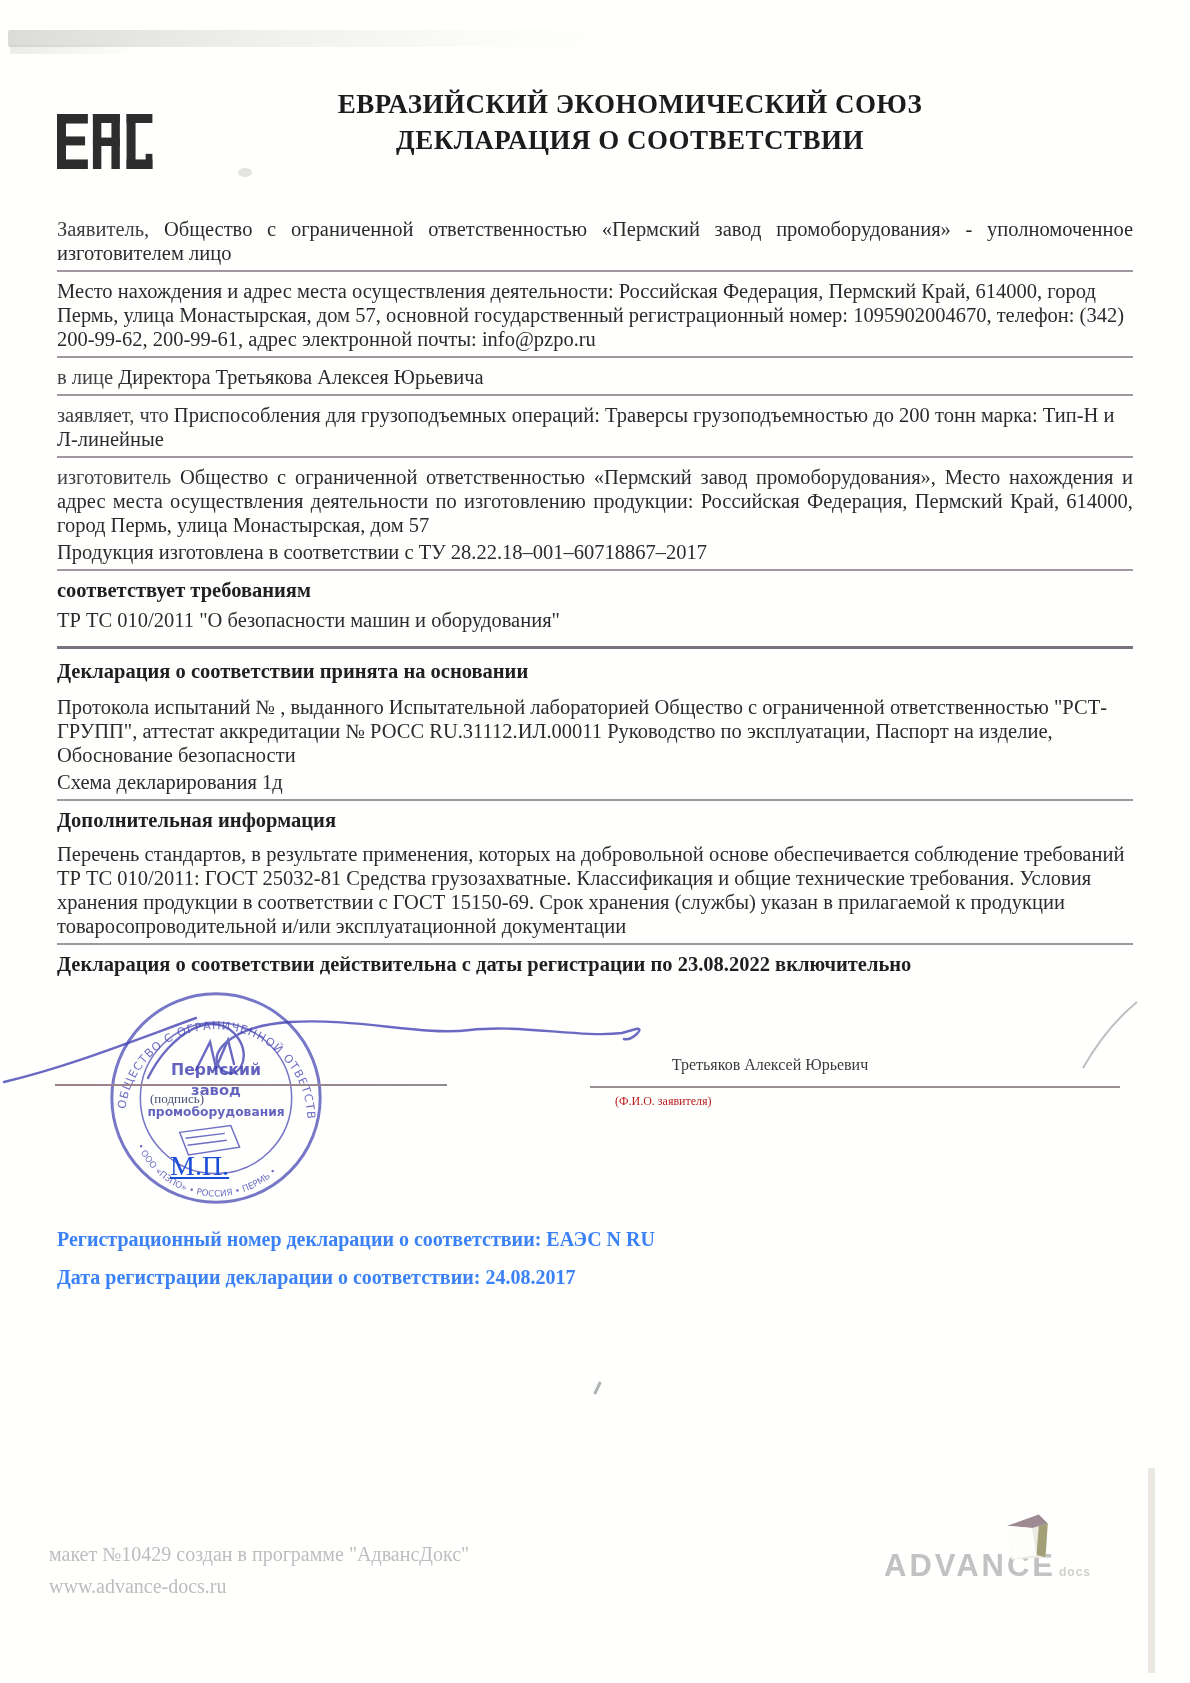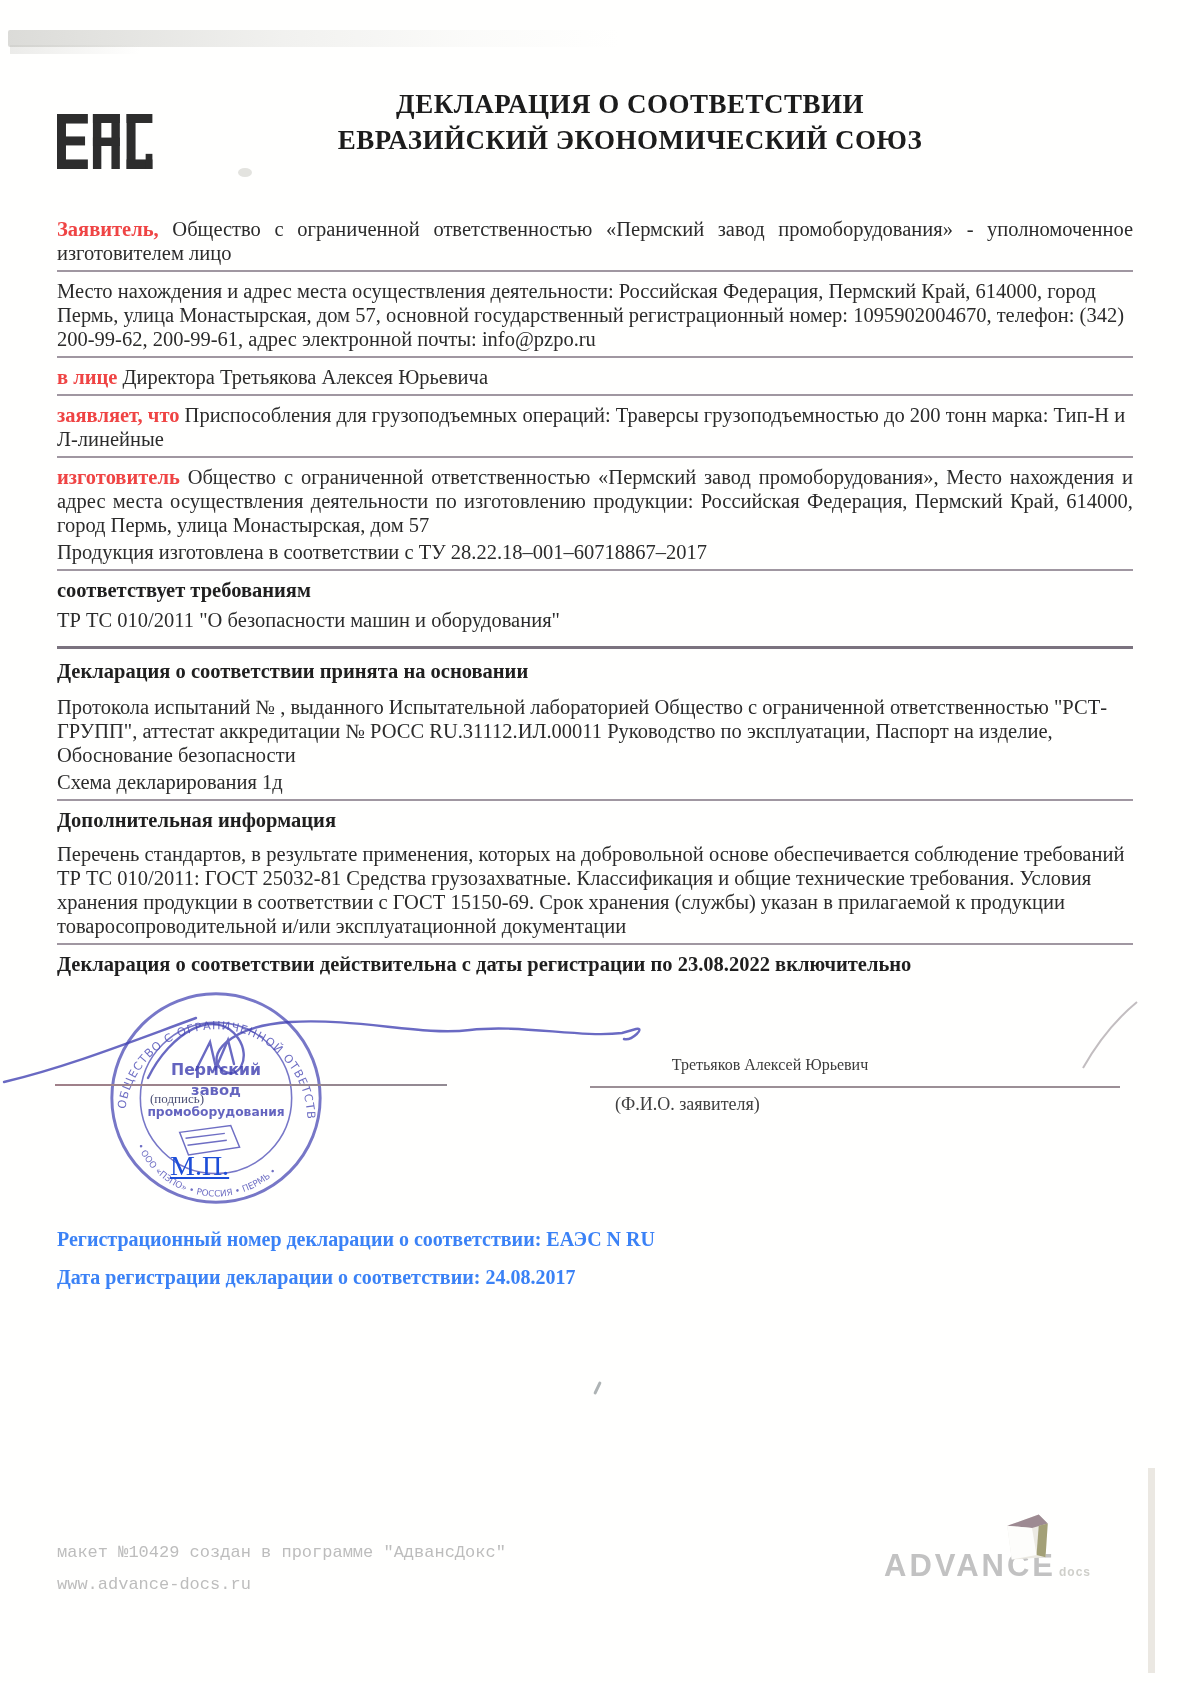--- a/index.html
+++ b/index.html
@@ -16,45 +16,45 @@
   .speck{position:absolute;left:238px;top:168px;width:14px;height:9px;background:#dcdcd7;border-radius:50%;opacity:.8;}
   .slash-mark{position:absolute;left:596px;top:1381px;width:3px;height:14px;background:#9aa0a3;opacity:.8;border-radius:2px;transform:rotate(25deg);}
   .right-strip{position:absolute;left:1148px;top:1468px;width:7px;height:205px;background:rgba(205,198,184,.4);}
   
   .eac-logo{position:absolute;left:57px;top:92px;width:101px;height:99px;}
   .doc-title{position:absolute;left:170px;top:86px;width:920px;text-align:center;
     font-weight:bold;font-size:27px;line-height:36px;letter-spacing:.5px;color:#1c1c1c;}
   
   .content{position:absolute;left:57px;top:214px;width:1076px;font-size:20.5px;line-height:24px;}
   .content p{margin:3px 0 0;}
-  .lead{font-weight:bold;color:#ef4444;}
+  .lead{font-weight:normal;color:#404040;}
   .h{font-weight:bold;color:#1f1f1f;margin-top:6px;}
   .justify{text-align:justify;}
   .mt6{margin-top:6px !important;}
   .mt10{margin-top:10px !important;}
   .mt12{margin-top:12px !important;}
   .hr{height:2px;background:#8f8591;opacity:.85;margin:5px 0 7px;}
   .hr.thick{height:3px;background:#746c78;opacity:.95;margin:14px 0 10px;}
   
   .stamp{position:absolute;left:103px;top:985px;width:226px;height:226px;}
   .sig-strokes{position:absolute;left:0;top:978px;width:680px;height:215px;}
   .pen-mark{position:absolute;left:1075px;top:998px;width:70px;height:72px;}
   .sig-rule{position:absolute;height:2px;background:#9b8f96;}
   .sig-rule.left{left:55px;top:1084px;width:392px;background:linear-gradient(to right,#a08089,#928a93);}
   .sig-rule.right{left:590px;top:1086px;width:530px;}
   .caption{position:absolute;font-size:13px;color:#4a4e74;}
   .caption.sign{left:150px;top:1091px;width:140px;}
-  .caption.fio{left:615px;top:1094px;width:250px;color:#404040;font-size:18px;}
+  .caption.fio{left:615px;top:1094px;width:250px;color:#b91c1c;font-size:12px;}
   .fio-name{position:absolute;left:620px;top:1056px;width:300px;text-align:center;font-size:16px;color:#3b3b3b;}
   .mp{position:absolute;left:170px;top:1150px;font-size:28px;color:#1d4ed8;text-decoration:underline;}
   
   .reg{position:absolute;left:57px;font-weight:bold;font-size:20px;color:#3b82f6;}
   
-  .footer-credit{position:absolute;left:57px;font-family:Liberation Mono, monospace;
-    font-size:17px;color:#bdbdbd;}
+  .footer-credit{position:absolute;left:49px;font-family:Liberation Serif, serif;
+    font-size:20px;color:#bdbdbd;}
   .adv-text{position:absolute;left:884px;top:1548px;font-family:"Liberation Sans","DejaVu Sans",sans-serif;
     font-size:31px;font-weight:700;color:#c2c2c2;letter-spacing:3px;}
   .adv-suffix{font-size:12px;letter-spacing:1px;color:#cfcfca;margin-left:3px;}
   .adv-icon{position:absolute;left:1005px;top:1512px;width:45px;height:50px;}
 </style>
 </head>
 <body>
 
 <div class="page">
 
@@ -73,22 +73,22 @@
       <rect x="64" y="1" width="48" height="16"></rect>
       <rect x="64" y="43" width="48" height="15"></rect>
       <rect x="124" y="1" width="16" height="98"></rect>
       <rect x="124" y="1" width="46" height="16"></rect>
       <rect x="124" y="82" width="46" height="17"></rect>
       <rect x="158" y="72" width="12" height="27"></rect>
     </g>
   </svg>
 
   <div class="doc-title">
+    <div>ЕВРАЗИЙСКИЙ ЭКОНОМИЧЕСКИЙ СОЮЗ</div>
     <div>ДЕКЛАРАЦИЯ О СООТВЕТСТВИИ</div>
-    <div>ЕВРАЗИЙСКИЙ ЭКОНОМИЧЕСКИЙ СОЮЗ</div>
   </div>
 
   <div class="content">
     <p class="justify"><span class="lead">Заявитель,</span> <span>Общество с ограниченной ответственностью «Пермский завод промоборудования» - уполномоченное изготовителем лицо</span></p>
     <div class="hr"></div>
 
     <p>Место нахождения и адрес места осуществления деятельности: Российская Федерация, Пермский Край, 614000, город Пермь, улица Монастырская, дом 57, основной государственный регистрационный номер: 1095902004670, телефон: (342) 200-99-62, 200-99-61, адрес электронной почты: info@pzpo.ru</p>
     <div class="hr"></div>
 
     <p><span class="lead">в лице</span> <span>Директора Третьякова Алексея Юрьевича</span></p>

